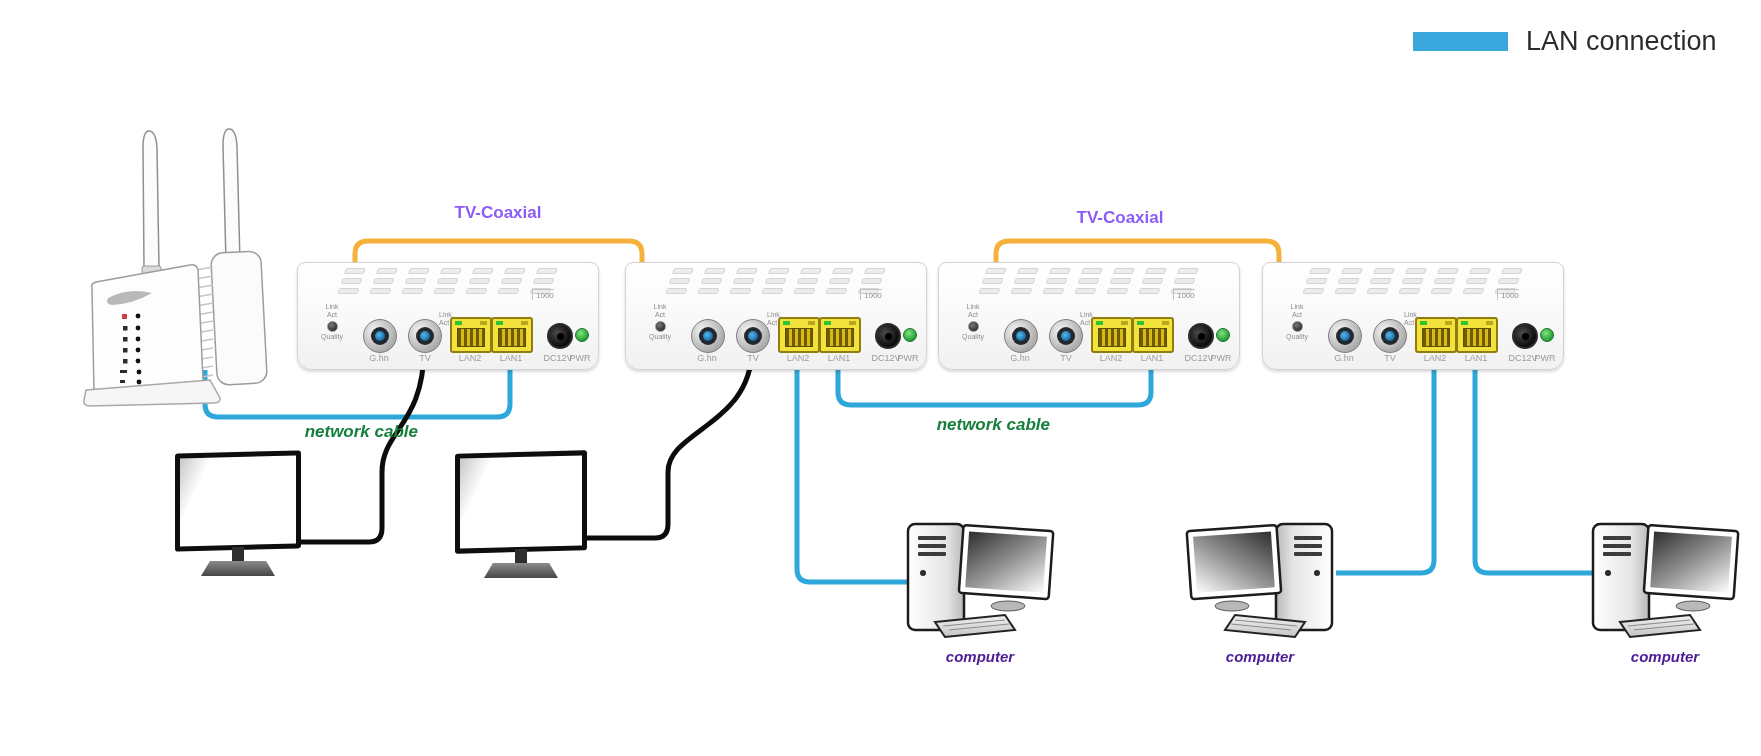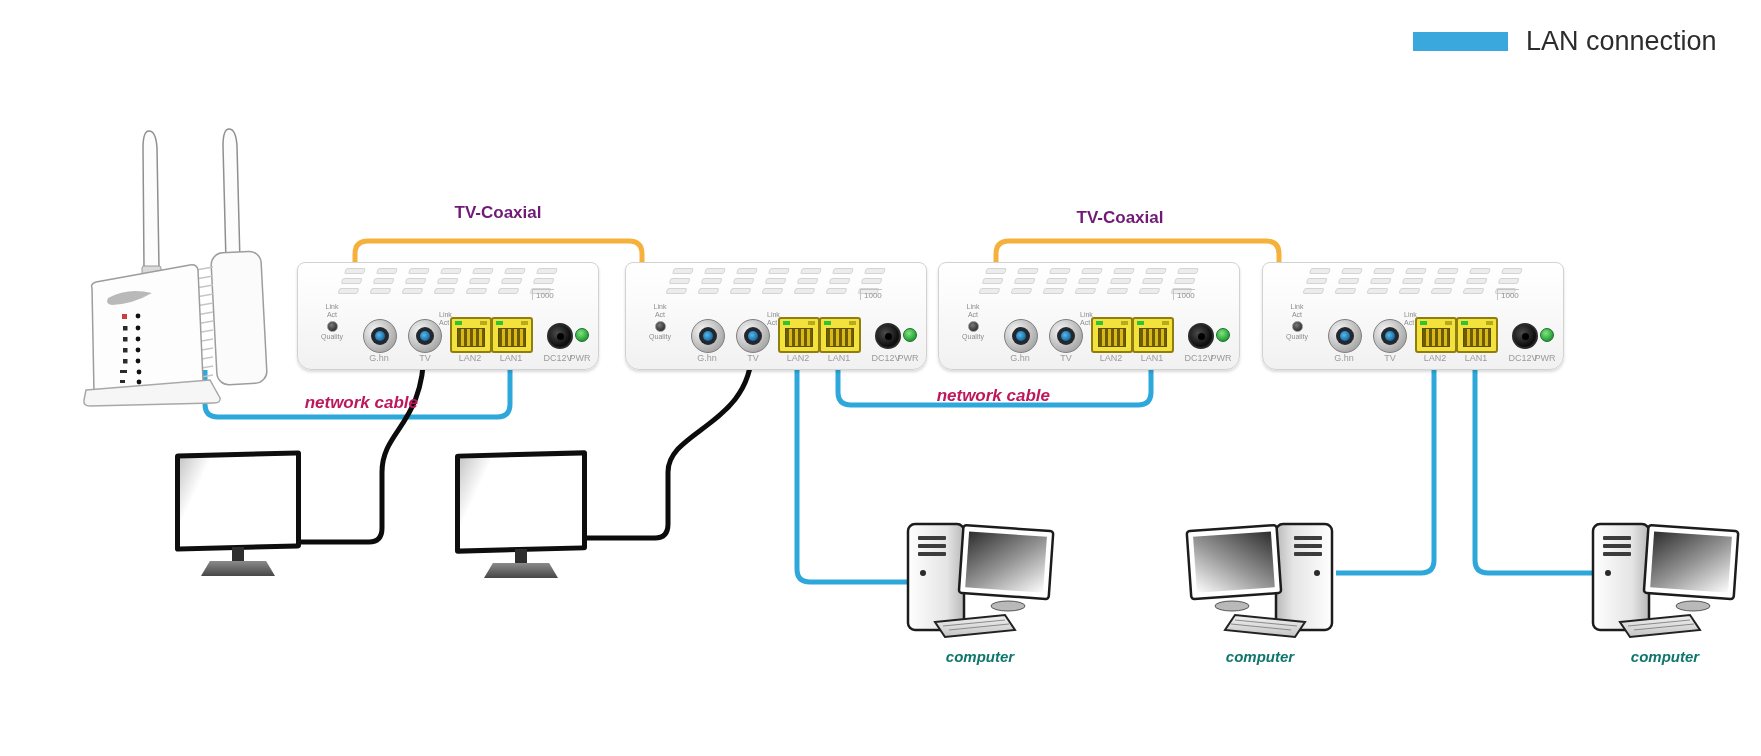--- a/index.html
+++ b/index.html
@@ -47,23 +47,23 @@
   .speed{position:absolute;left:234px;top:26px;font-size:8px;color:#8f8f8f;
         border-left:1px solid #c4c4c4;border-top:1px solid #c4c4c4;padding:1px 0 0 3px;}
   
   .tv{position:absolute;z-index:2;}
   .tv .screen{position:absolute;left:0;top:0;right:0;bottom:28px;border:5px solid #0e0e0e;border-radius:3px;
         background:linear-gradient(115deg,#c7c7c7 0%,#ffffff 20%,#ffffff 100%);transform:skewY(-1.5deg);}
   .tv .neck{position:absolute;left:50%;bottom:16px;width:12px;height:15px;background:#2e2e2e;transform:translateX(-50%);}
   .tv .base{position:absolute;left:50%;bottom:2px;width:74px;height:15px;transform:translateX(-50%);
         background:linear-gradient(#8a8a8a,#474747);clip-path:polygon(12% 0,88% 0,100% 100%,0 100%);}
   
-  .lbl-coax{font-weight:bold;font-size:17px;color:#701a75;width:140px;text-align:center;}
-  .lbl-net{font-weight:bold;font-style:italic;font-size:17px;color:#be185d;width:178px;text-align:right;}
-  .lbl-pc{font-weight:bold;font-style:italic;font-size:15px;color:#0f766e;width:150px;text-align:center;}
+  .lbl-coax{font-weight:bold;font-size:17px;color:#8b5cf6;width:140px;text-align:center;}
+  .lbl-net{font-weight:bold;font-style:italic;font-size:17px;color:#15803d;width:178px;text-align:right;margin-top:29px;}
+  .lbl-pc{font-weight:bold;font-style:italic;font-size:15px;color:#4c1d95;width:150px;text-align:center;}
 </style>
 </head>
 <body>
 
 <div id="canvas">
 
   <svg width="0" height="0" style="position:absolute">
     <defs>
       <linearGradient id="scr" x1="0" y1="0" x2="1" y2="1">
         <stop offset="0" stop-color="#2e2e2e"></stop>

